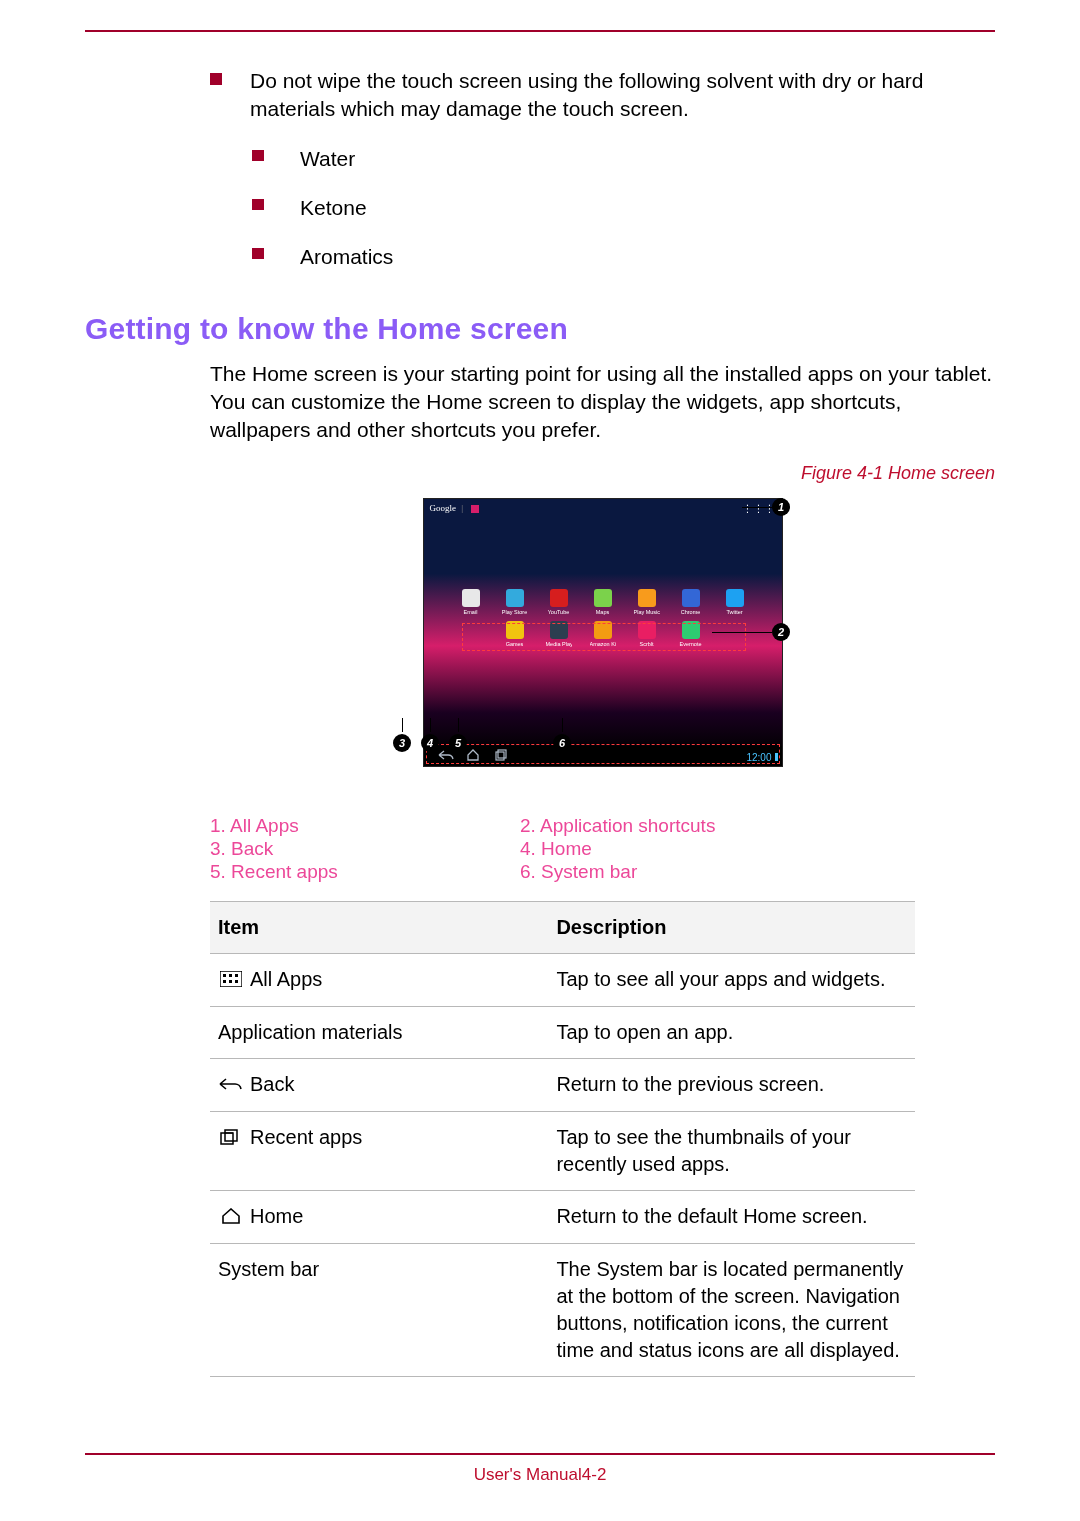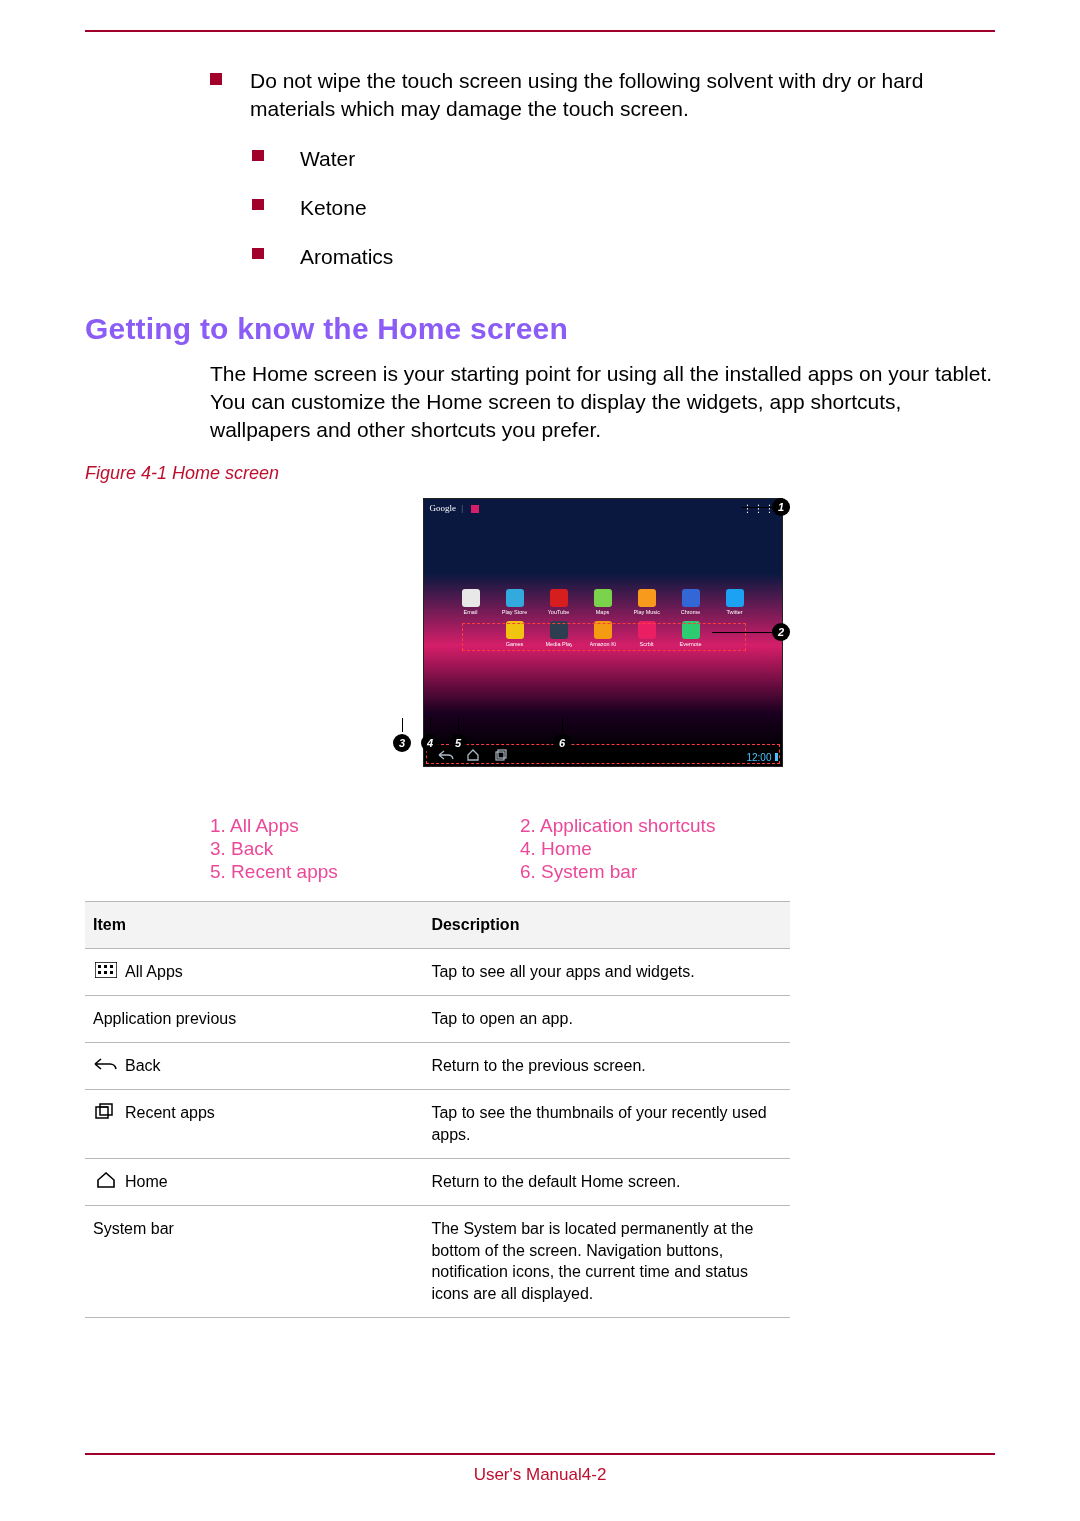--- a/index.html
+++ b/index.html
@@ -59,21 +59,21 @@
     margin-top: 40px;
     margin-bottom: 14px;
     letter-spacing: 0.2px;
   }
   .section-body {
     margin-left: 125px;
     font-size: 21px;
     line-height: 1.35;
   }
   .figure-caption {
-    text-align: left;
+    text-align: right;
     color: #be0e2e;
     font-style: italic;
     font-size: 18px;
     margin-top: 18px;
     margin-bottom: 14px;
   }
   .figure-wrap {
     margin-left: 125px;
     position: relative;
     padding-bottom: 30px;
@@ -199,23 +199,24 @@
     display: grid;
     grid-template-columns: 300px 300px;
     column-gap: 10px;
     row-gap: 1px;
     font-size: 19px;
     color: #ec4899;
     margin-top: 18px;
     margin-bottom: 18px;
   }
   table.desc-table {
+    margin-left: 125px;
     width: 705px;
     border-collapse: collapse;
-    font-size: 16px;
+    font-size: 20px;
   }
   table.desc-table th {
     text-align: left;
     font-weight: bold;
     padding: 14px 10px 14px 8px;
     background: #f3f3f3;
     border-top: 1px solid #b8b8b8;
     border-bottom: 1px solid #b8b8b8;
   }
   table.desc-table td {
@@ -399,21 +400,21 @@
                 <rect x="3" y="3" width="3" height="3" fill="#000"></rect>
                 <rect x="9" y="3" width="3" height="3" fill="#000"></rect>
                 <rect x="15" y="3" width="3" height="3" fill="#000"></rect>
                 <rect x="3" y="9" width="3" height="3" fill="#000"></rect>
                 <rect x="9" y="9" width="3" height="3" fill="#000"></rect>
                 <rect x="15" y="9" width="3" height="3" fill="#000"></rect>
               </svg></span><span>All Apps</span></td>
           <td>Tap to see all your apps and widgets.</td>
         </tr>
         <tr>
-          <td><span>Application previous</span></td>
+          <td><span>Application materials</span></td>
           <td>Tap to open an app.</td>
         </tr>
         <tr>
           <td><span class="cell-icon"><svg width="24" height="16" viewBox="0 0 24 16">
                 <path d="M1 8 L7 3 M1 8 L7 13 M1 8 H16 A6 6 0 0 1 22 13" stroke="#000" fill="none" stroke-width="1.6"></path>
               </svg></span><span>Back</span></td>
           <td>Return to the previous screen.</td>
         </tr>
         <tr>
           <td><span class="cell-icon"><svg width="24" height="16" viewBox="0 0 24 16">

